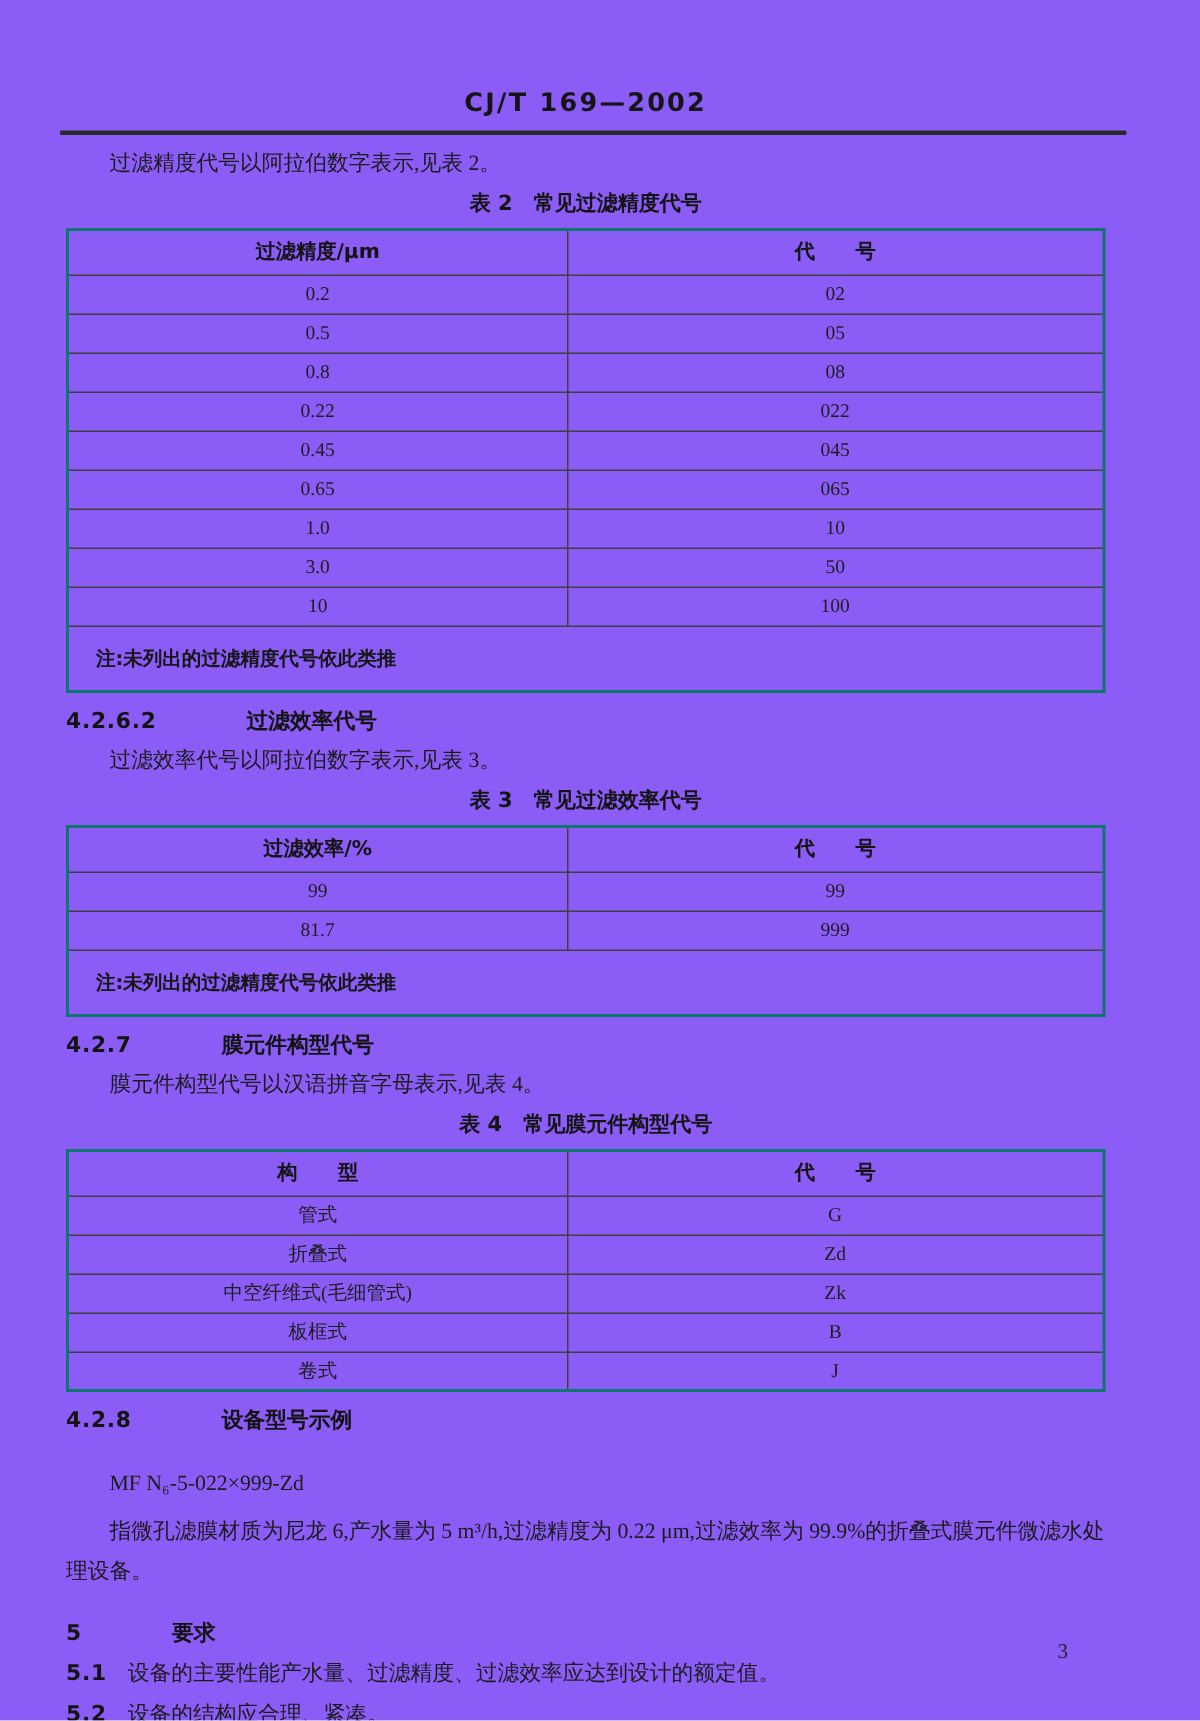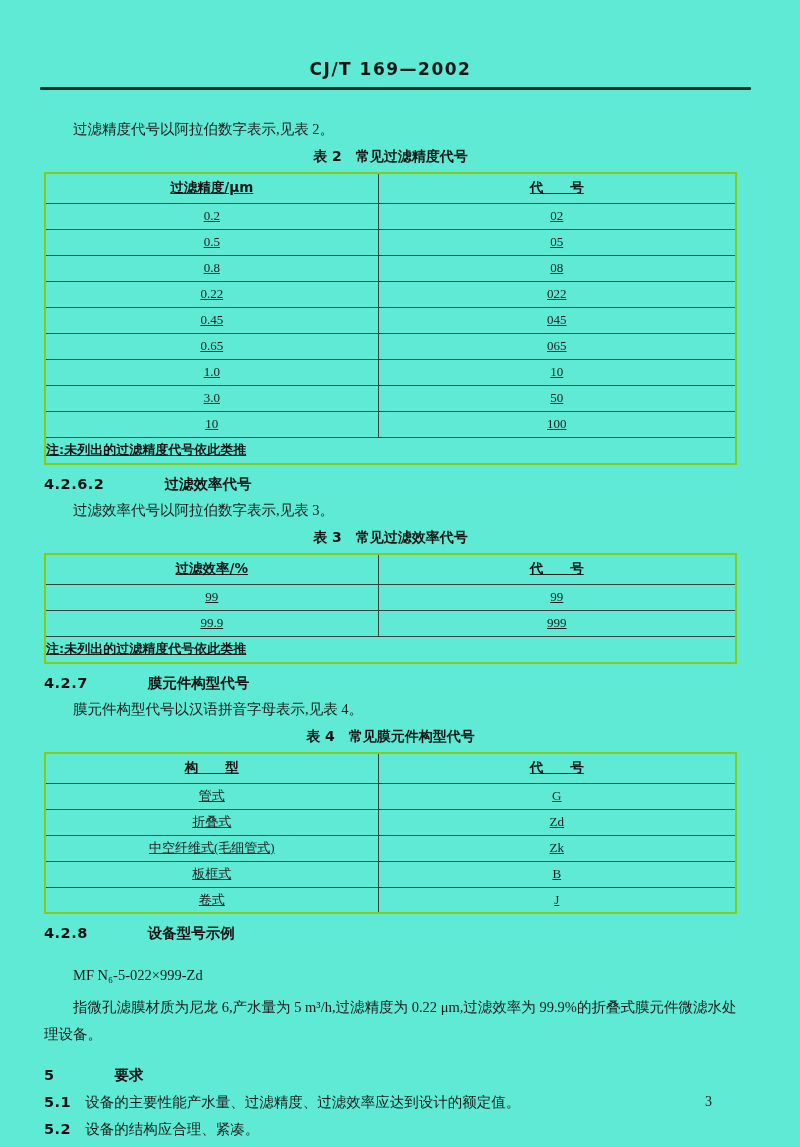--- a/index.html
+++ b/index.html
@@ -6,21 +6,21 @@
   html, body { width: 800px; background: #ffffff; }
   body {
     font-family: "Liberation Serif", "DejaVu Serif", serif;
     color: #1e1e1e;
     -webkit-font-smoothing: antialiased;
   }
   .page {
     position: relative;
     width: 800px;
     height: 1147px;
-    background: #5eead4;
+    background: #8b5cf6;
     padding: 58px 63px 0 44px;
     overflow: hidden;
   }
   .doc-header {
     text-align: center;
     font-family: "DejaVu Sans", "Liberation Sans", sans-serif;
     font-weight: 700;
     font-size: 17px;
     letter-spacing: 1.5px;
     color: #151515;
@@ -31,21 +31,21 @@
     height: 3px;
     background: #2a2a2a;
     margin-left: -4px;
     margin-right: -14px;
     border-radius: 1px;
   }
   p.body-text {
     font-size: 14.5px;
     line-height: 22px;
     text-indent: 2em;
-    margin-top: 28px;
+    margin-top: 8px;
     color: #1b1b1b;
   }
   p.wrap-text {
     font-size: 14.5px;
     line-height: 27px;
     text-indent: 2em;
     margin-top: 8px;
     color: #1b1b1b;
   }
   .table-caption {
@@ -61,37 +61,38 @@
   table.code-table {
     width: 100%;
     border-collapse: collapse;
     table-layout: fixed;
   }
   table.code-table th, table.code-table td {
     border: 1px solid #3f3f3f;
     text-align: center;
     vertical-align: middle;
   }
-  table.code-table { border: 2px solid #84cc16; text-decoration: underline; }
+  table.code-table { border: 2px solid #0f766e; }
   table.code-table th {
     height: 30px;
     font-family: "DejaVu Sans", "Liberation Sans", sans-serif;
     font-weight: 700;
     font-size: 13.5px;
     color: #141414;
   }
   table.code-table td {
     height: 26px;
     font-size: 13px;
     color: #1d1d1d;
   }
   table.code-table .col-left { width: 48.2%; }
   table.code-table td.note-cell {
     text-align: left;
-    height: 27px;
+    padding-left: 18px;
+    height: 44px;
     font-family: "DejaVu Sans", "Liberation Sans", sans-serif;
     font-weight: 700;
     font-size: 13px;
     color: #161616;
   }
   .section-heading {
     display: flex;
     font-family: "DejaVu Sans", "Liberation Sans", sans-serif;
     font-weight: 700;
     font-size: 14.5px;
@@ -209,21 +210,21 @@
         <th class="col-left">过滤效率/%</th>
         <th>代　　号</th>
       </tr>
     </thead>
     <tbody>
         <tr>
           <td>99</td>
           <td>99</td>
         </tr>
         <tr>
-          <td>99.9</td>
+          <td>81.7</td>
           <td>999</td>
         </tr>
       </tbody>
     <tbody>
       <tr>
         <td class="note-cell" colspan="2">注:未列出的过滤精度代号依此类推</td>
       </tr>
     </tbody>
   </table>
 

